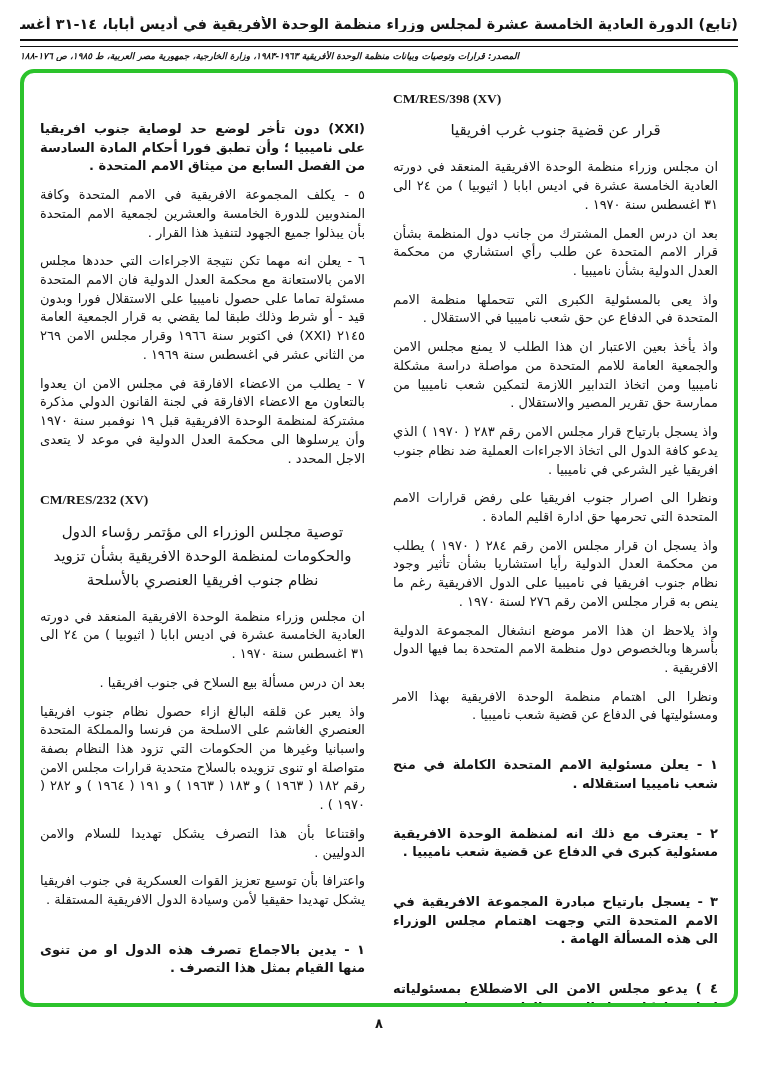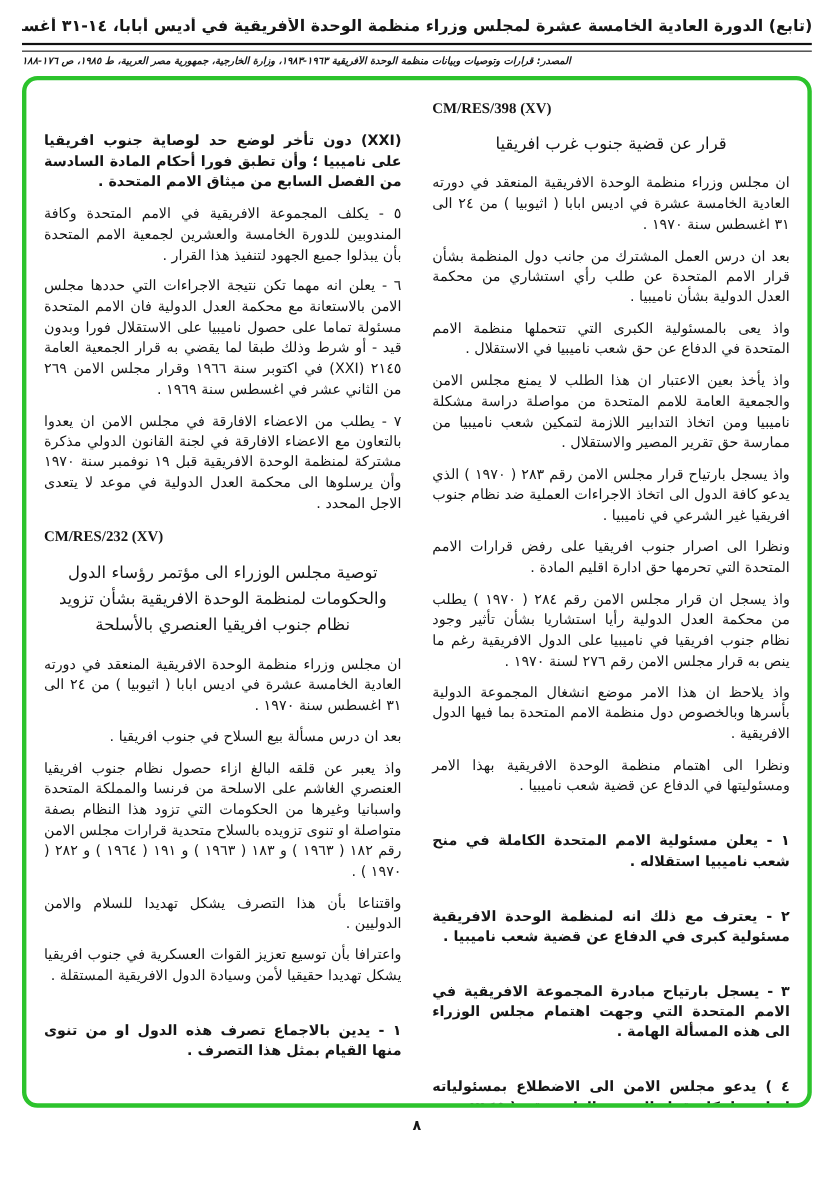--- a/index.html
+++ b/index.html
@@ -69,21 +69,21 @@
   
   .res-id {
     direction: ltr;
     text-align: left;
     font-family: "Liberation Serif", serif;
     font-size: 13.5px;
     font-weight: 700;
     margin-bottom: 10px;
   }
   .res-id.second {
-    margin-top: 10px;
+    margin-top: 22px;
   }
   .res-title {
     text-align: center;
     font-weight: 400;
     font-size: 15px;
     margin: 2px 6px 16px 6px;
     line-height: 1.6;
   }
   .col p {
     margin: 0 0 10px 0;

